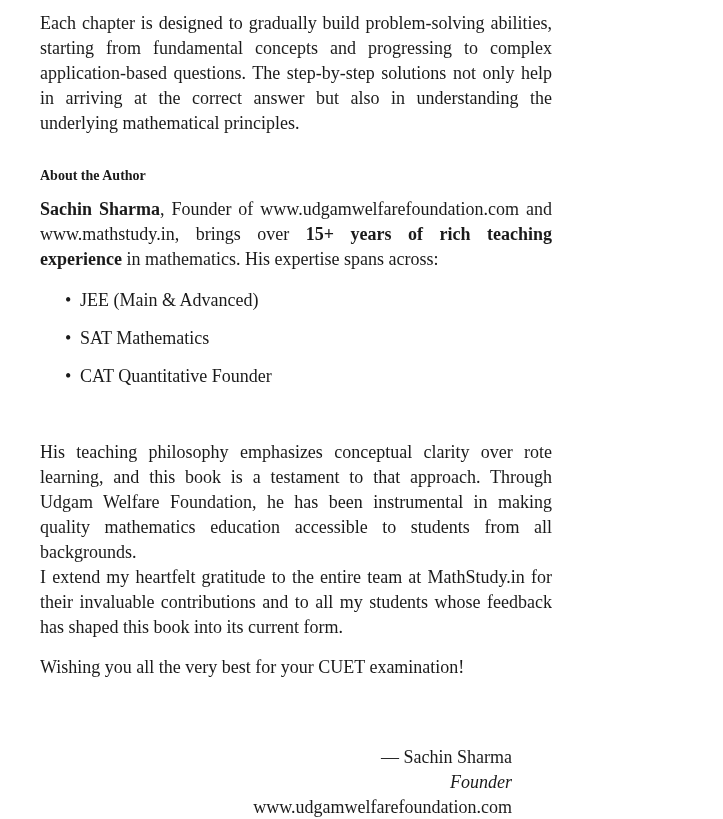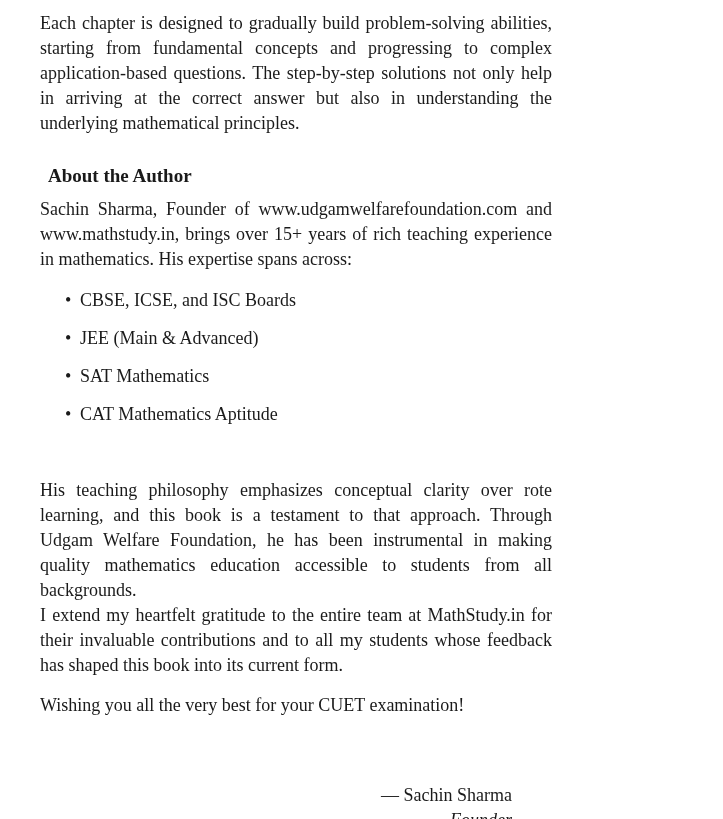--- a/index.html
+++ b/index.html
@@ -20,22 +20,22 @@
     padding: 11px 40px 0 40px;
     overflow: hidden;
   }
   .para {
     margin: 0;
     text-align: justify;
     hyphens: auto;
     -webkit-hyphens: auto;
   }
   .heading {
-    margin: 27px 0 0 8px;
-    font-size: 19px;
+    margin: 27px 0 0 0;
+    font-size: 14px;
     line-height: 26px;
     font-weight: bold;
     text-align: left;
   }
   .para-author   { margin-top: 8px; }
   .expertise-list {
     list-style: none;
     margin: 16px 0 0 0;
     padding: 0 0 0 25px;
   }
@@ -51,38 +51,37 @@
   .para-gratitude  { }
   .para-closing    { margin-top: 15px; text-align: left; }
   .signature {
     margin-top: 65px;
     margin-right: 40px;
     text-align: right;
   }
   .sig-name  { font-weight: normal; }
   .sig-title { font-style: italic; }
   .sig-site  { }
-  b, strong { font-weight: normal; }
+  b, strong { font-weight: bold; }
 </style>
 </head>
 <body>
 
 <div class="page">
 
   <p class="para para-intro">Each chapter is designed to gradually build problem-solving abilities, starting from fundamental concepts and progressing to complex application-based questions. The step-by-step solutions not only help in arriving at the correct answer but also in understanding the underlying mathematical principles.</p>
 
   <h3 class="heading">About the Author</h3>
 
   <p class="para para-author"><strong>Sachin Sharma</strong><span>, Founder of www.udgamwelfarefoundation.com and www.mathstudy.in, brings over </span><strong>15+ years of rich teaching experience</strong><span> in mathematics. His expertise spans across:</span></p>
 
   <ul class="expertise-list">
-    <li class="expertise-item"><span class="bullet">•</span><span>CBSE, ICSE, and ISC Boards</span></li>
     <li class="expertise-item"><span class="bullet">•</span><span>JEE (Main &amp; Advanced)</span></li>
     <li class="expertise-item"><span class="bullet">•</span><span>SAT Mathematics</span></li>
-    <li class="expertise-item"><span class="bullet">•</span><span>CAT Mathematics Aptitude</span></li>
+    <li class="expertise-item"><span class="bullet">•</span><span>CAT Quantitative Founder</span></li>
   </ul>
 
   <p class="para para-philosophy">His teaching philosophy emphasizes conceptual clarity over rote learning, and this book is a testament to that approach. Through Udgam Welfare Foundation, he has been instrumental in making quality mathematics education accessible to students from all backgrounds.</p>
 
   <p class="para para-gratitude">I extend my heartfelt gratitude to the entire team at MathStudy.in for their invaluable contributions and to all my students whose feedback has shaped this book into its current form.</p>
 
   <p class="para para-closing">Wishing you all the very best for your CUET examination!</p>
 
   <div class="signature">
     <div class="sig-name">— Sachin Sharma</div>

